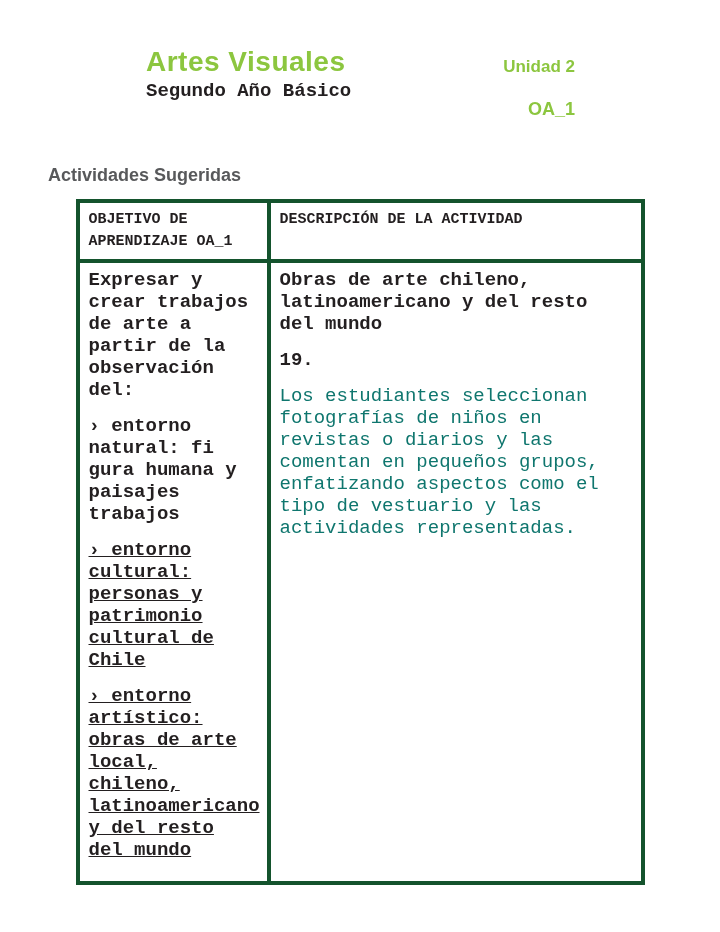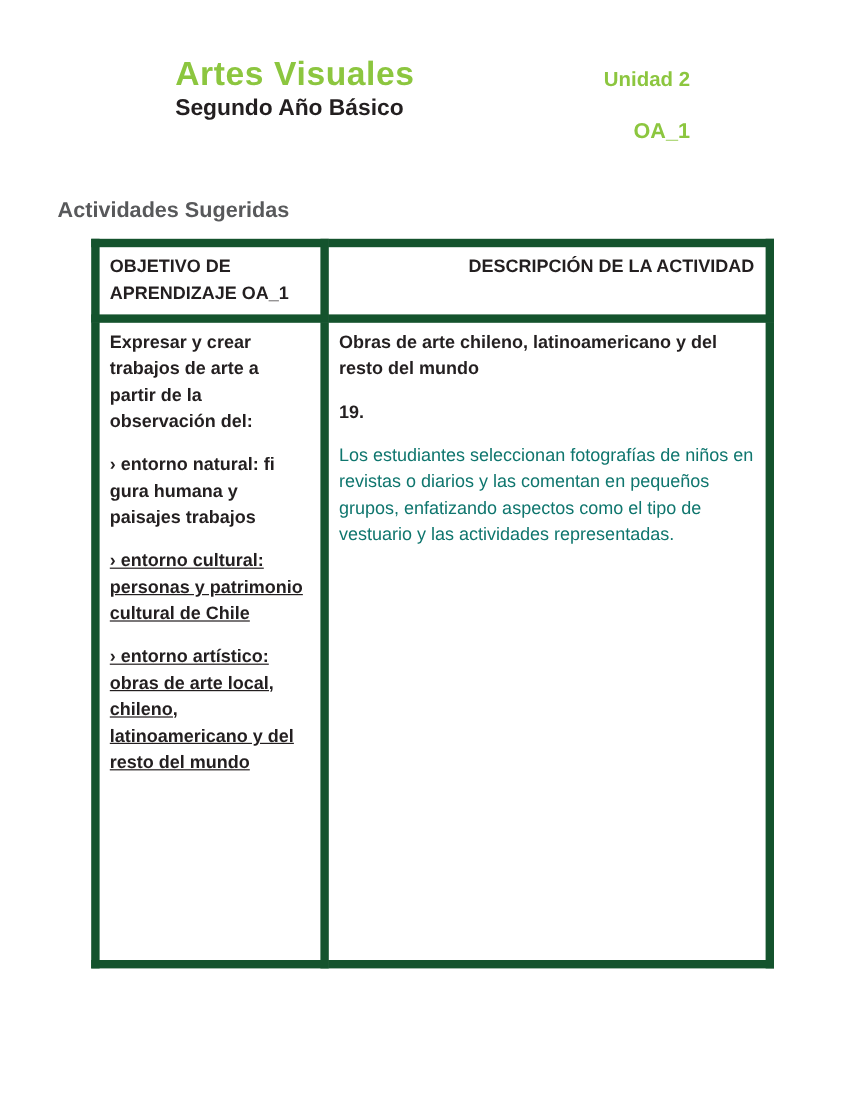--- a/index.html
+++ b/index.html
@@ -27,20 +27,21 @@
     color:#8CC63F;
     line-height:32px;
     letter-spacing:0.5px;
   }
   .brand-subtitle {
     font-size:19px;
     font-weight:bold;
     color:#231F20;
     line-height:22px;
     margin-top:2px;
+    font-family:Liberation Mono, monospace;
   }
   .header-right { text-align:right; }
   .unit-label {
     font-size:17px;
     font-weight:bold;
     color:#8CC63F;
     line-height:26px;
     margin-top:8px;
     text-align:right;
   }
@@ -62,41 +63,42 @@
   }
 
   table.activities-table {
     width:569px;
     margin:13px auto 0 auto;
     border-collapse:collapse;
     table-layout:fixed;
   }
   .activities-table th,
   .activities-table td {
-    border:7px solid #14532d;
+    border:4px solid #14532d;
     vertical-align:top;
     padding:6px 9px;
+    font-family:Liberation Mono, monospace;
   }
   .activities-table th {
     font-size:15px;
     font-weight:bold;
     color:#231F20;
     line-height:22px;
     height:50px;
   }
   th.col-objective {
     width:191px;
     text-align:left;
   }
   th.col-description {
-    text-align:right;
+    text-align:left;
   }
   .activities-table tbody td {
     height:538px;
-    font-size:15px;
+    font-size:19px;
     line-height:22px;
   }
   .activities-table p { margin:0 0 14px 0; }
   .bold { font-weight:bold; color:#231F20; }
   .underlined { text-decoration:underline; }
   .activity-description {
     font-weight:normal;
     color:#0f766e;
   }
 </style>

